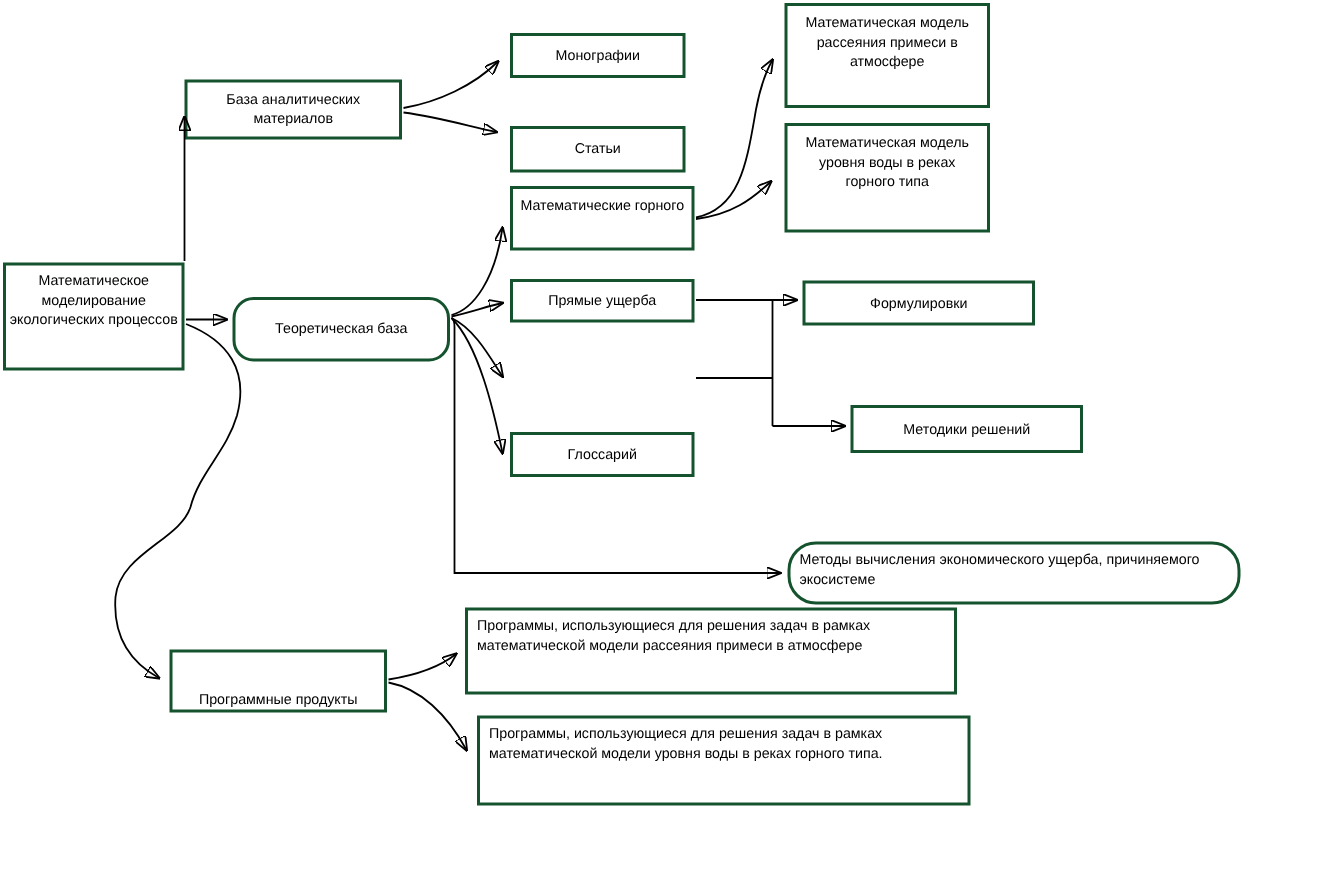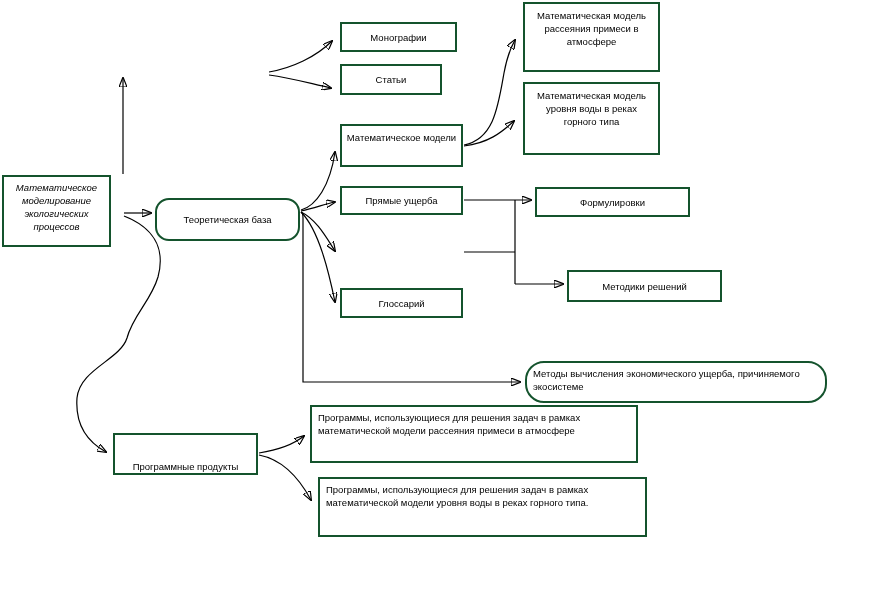--- a/index.html
+++ b/index.html
@@ -24,41 +24,45 @@
   #connectors{
     position:absolute;left:0;top:0;width:880px;height:596px;z-index:5;pointer-events:none;
   }
   #connectors path, #connectors line{stroke:#000;stroke-width:1.2;fill:none;}
 </style>
 </head>
 <body>
 
 <div id="canvas">
 
-  <div class="node v-top h-center pad-t4 pad-lr2" style="left:2px;top:175px;width:109px;height:72px;font-style:italic;">
+  <div class="node v-top h-center pad-t4 pad-lr2" style="left:2px;top:175px;width:121px;height:72px;">
     <span class="lbl">Математическое
 моделирование
 экологических процессов</span>
   </div>
 
+  <div class="node v-center h-center pad-lr2" style="left:123px;top:53px;width:145px;height:40px;">
+    <span class="lbl">База аналитических
+материалов</span>
+  </div>
 
   <div class="node v-center h-center pad-lr2" style="left:340px;top:22px;width:117px;height:30px;">
     <span class="lbl">Монографии</span>
   </div>
 
-  <div class="node v-center h-center pad-lr2" style="left:340px;top:64px;width:102px;height:31px;">
+  <div class="node v-center h-center pad-lr2" style="left:340px;top:84px;width:117px;height:31px;">
     <span class="lbl">Статьи</span>
   </div>
 
   <div class="node v-center h-center pad-lr2" style="left:155px;top:198px;width:145px;height:43px;border-radius:14px;">
     <span class="lbl">Теоретическая база</span>
   </div>
 
   <div class="node v-top h-center pad-t5 pad-lr2" style="left:340px;top:124px;width:123px;height:43px;">
-    <span class="lbl">Математическое модели</span>
+    <span class="lbl">Математические горного</span>
   </div>
 
   <div class="node v-center h-center pad-lr2" style="left:340px;top:186px;width:123px;height:29px;">
     <span class="lbl">Прямые ущерба</span>
   </div>
 
 
   <div class="node v-center h-center pad-lr2" style="left:340px;top:288px;width:123px;height:30px;">
     <span class="lbl">Глоссарий</span>
   </div>

